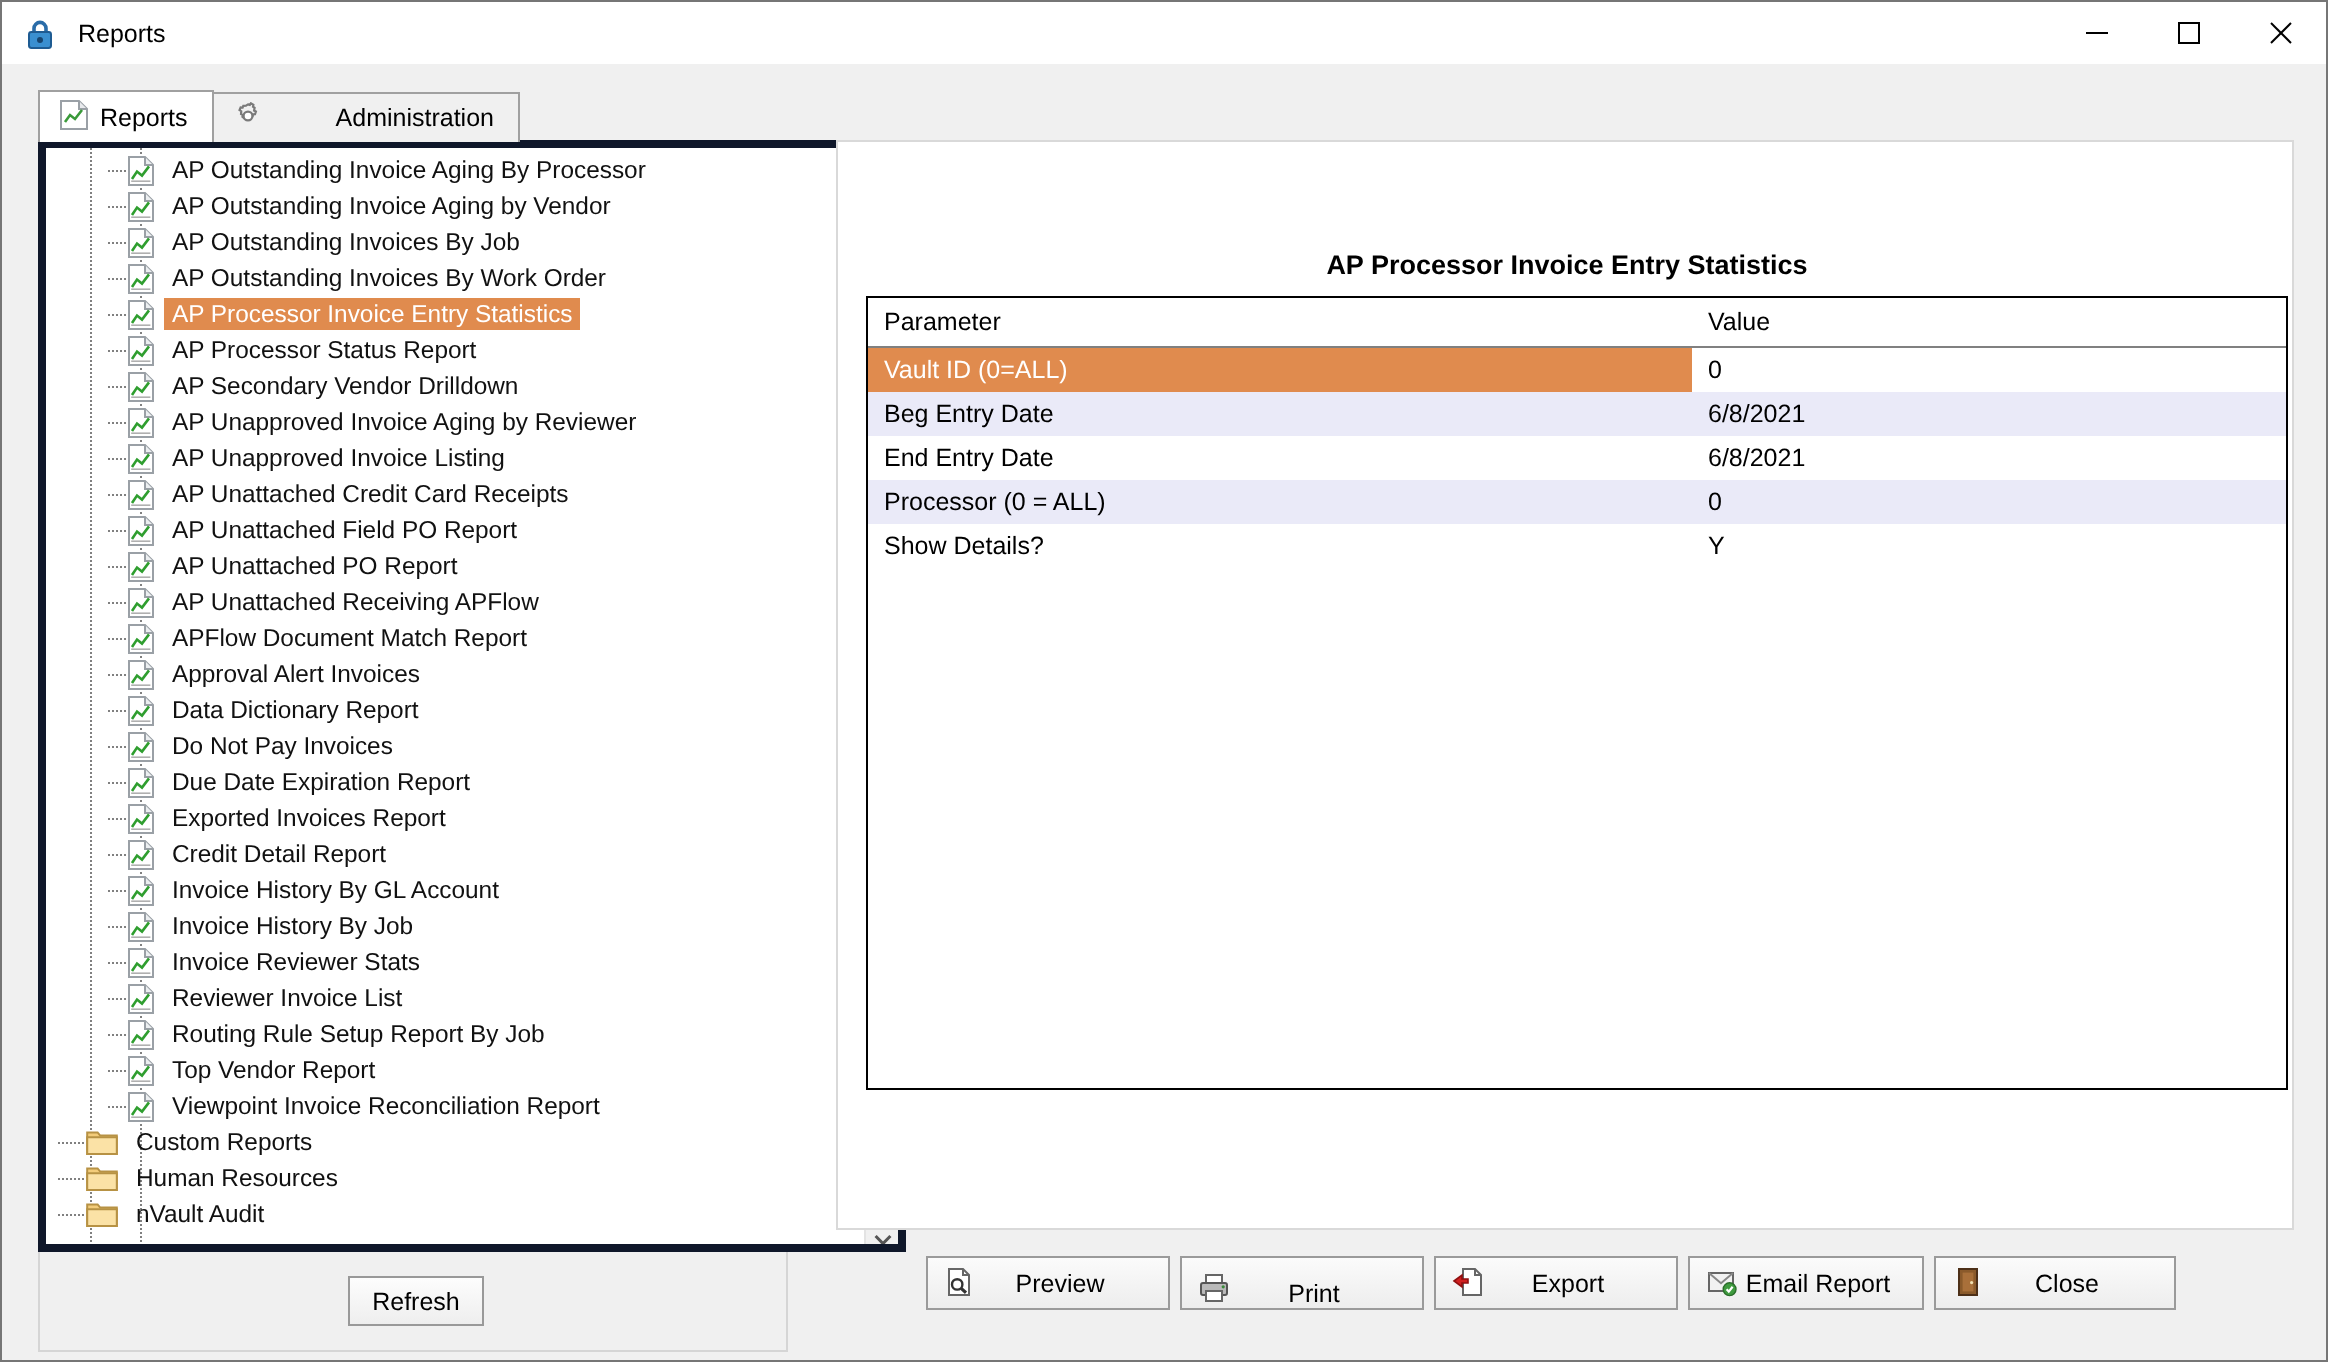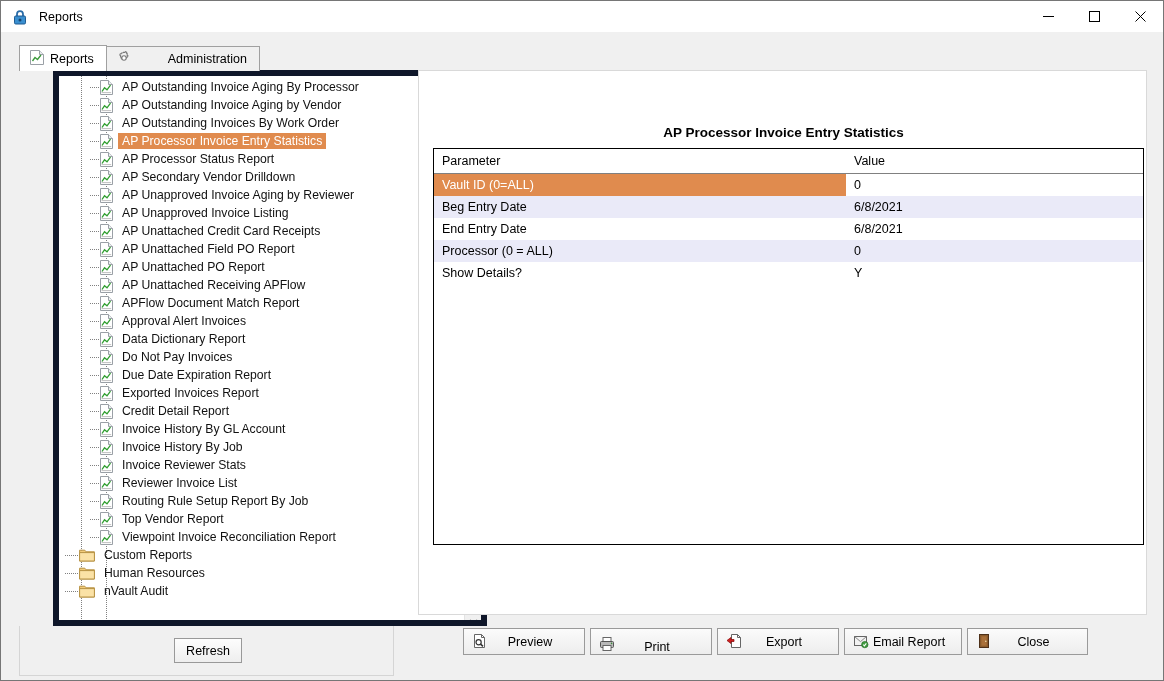--- a/index.html
+++ b/index.html
@@ -30,22 +30,22 @@
        border:1px solid #a0a0a0;border-bottom:none;background:#f0f0f0;
        font-size:12.5px;color:#000;position:relative;box-sizing:border-box;}
   .tab.active{background:#ffffff;height:26px;border-color:#a0a0a0;z-index:2;}
   .tab + .tab{margin-left:-1px;gap:37px;}
 
   
   .body-area{position:absolute;left:0;top:69px;width:1162px;height:610px;background:#f0f0f0;}
 
   
   .leftpanel{position:absolute;left:18px;top:0;width:434px;height:556px;
-             background:#ffffff;border:6px solid #0f172a;box-sizing:border-box;
-             overflow:hidden;margin-left:34px;}
+             background:#ffffff;border:4px solid #0f172a;box-sizing:border-box;
+             overflow:hidden;}
   .tree{position:absolute;left:0;top:2px;width:356px;}
   .tree-row{height:18px;display:flex;align-items:center;font-size:12.2px;
             color:#111;white-space:nowrap;padding-left:2px;box-sizing:border-box;}
   .tree-row .conn{width:38px;height:18px;flex:0 0 38px;position:relative;}
   .tree-row.folder .conn{width:18px;flex:0 0 18px;}
   .tree-row .lbl{padding:0 4px;line-height:16px;}
   .tree-row.selected .lbl{background:#e08b4e;color:#ffffff;}
   .ricon{width:15px;height:15px;flex:0 0 15px;margin-right:4px;position:relative;}
   .ficon{width:16px;height:14px;flex:0 0 16px;margin-right:5px;position:relative;}
 
@@ -177,20 +177,32 @@
             <span class="conn">
               <span class="hstub" style="left: 29px; width: 9px;"></span>
             </span>
             <span class="ricon"><svg width="15" height="15" viewBox="0 0 15 15">
                 <path d="M1.5 0.5h8l4 4v10h-12z" fill="#ffffff" stroke="#9aa0a6" stroke-width="1"></path>
                 <path d="M9.5 0.5v4h4" fill="#eceff1" stroke="#9aa0a6" stroke-width="1"></path>
                 <polyline points="3,11.5 5.5,7.8 8,9.8 11.5,5.2" fill="none" stroke="#2f9e2f" stroke-width="1.3"></polyline>
                 <line x1="2.6" y1="12.6" x2="12.2" y2="12.6" stroke="#b0b0b0" stroke-width="0.8"></line>
               </svg></span>
             <span class="lbl">AP Outstanding Invoice Aging by Vendor</span>
+          </div>
+          <div class="tree-row">
+            <span class="conn">
+              <span class="hstub" style="left: 29px; width: 9px;"></span>
+            </span>
+            <span class="ricon"><svg width="15" height="15" viewBox="0 0 15 15">
+                <path d="M1.5 0.5h8l4 4v10h-12z" fill="#ffffff" stroke="#9aa0a6" stroke-width="1"></path>
+                <path d="M9.5 0.5v4h4" fill="#eceff1" stroke="#9aa0a6" stroke-width="1"></path>
+                <polyline points="3,11.5 5.5,7.8 8,9.8 11.5,5.2" fill="none" stroke="#2f9e2f" stroke-width="1.3"></polyline>
+                <line x1="2.6" y1="12.6" x2="12.2" y2="12.6" stroke="#b0b0b0" stroke-width="0.8"></line>
+              </svg></span>
+            <span class="lbl">AP Outstanding Invoices By Job</span>
           </div>
           <div class="tree-row">
             <span class="conn">
               <span class="hstub" style="left: 29px; width: 9px;"></span>
             </span>
             <span class="ricon"><svg width="15" height="15" viewBox="0 0 15 15">
                 <path d="M1.5 0.5h8l4 4v10h-12z" fill="#ffffff" stroke="#9aa0a6" stroke-width="1"></path>
                 <path d="M9.5 0.5v4h4" fill="#eceff1" stroke="#9aa0a6" stroke-width="1"></path>
                 <polyline points="3,11.5 5.5,7.8 8,9.8 11.5,5.2" fill="none" stroke="#2f9e2f" stroke-width="1.3"></polyline>
                 <line x1="2.6" y1="12.6" x2="12.2" y2="12.6" stroke="#b0b0b0" stroke-width="0.8"></line>

